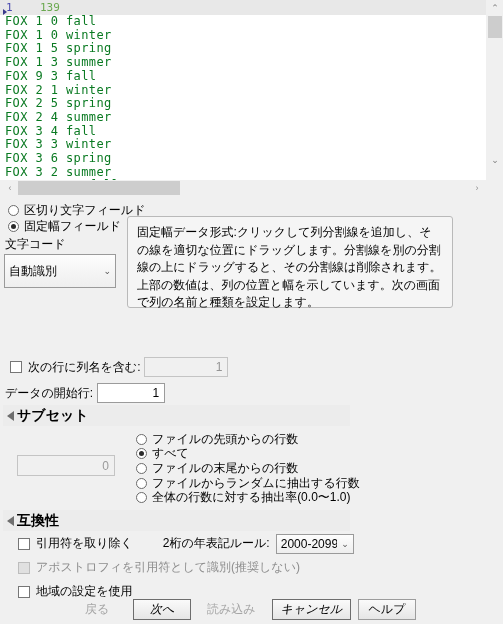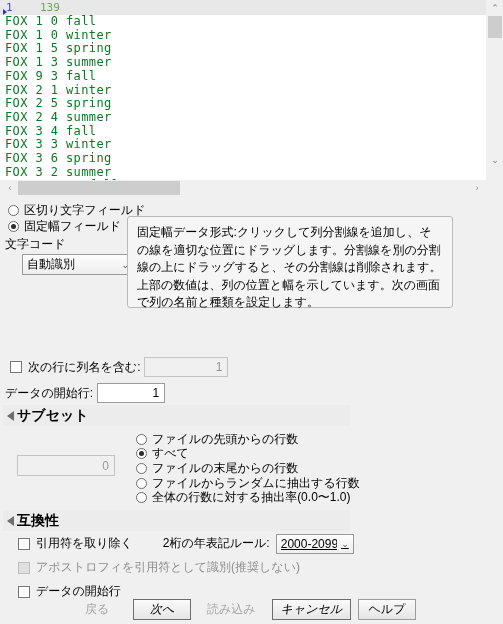--- a/index.html
+++ b/index.html
@@ -176,24 +176,24 @@
     font-size: 12px;
     display: flex;
     align-items: center;
     padding: 0 4px;
     position: relative;
   }
   .combo .cv { flex: 1; white-space: nowrap; overflow: hidden; }
   .combo .carrot { color: #555; font-size: 9px; margin-left: 4px; }
   #encoding-combo {
     position: absolute;
-    left: 22px;
+    left: 4px;
     top: 254px;
     width: 112px;
-    height: 21px;
+    height: 34px;
     justify-content: space-between;
   }
 
   
   .infobox {
     position: absolute;
     left: 127px;
     top: 216px;
     width: 326px;
     height: 92px;
@@ -305,21 +305,20 @@
     height: 19px;
     margin-bottom: 5px;
     font-size: 12px;
   }
   .cmp-row .lbl-dim { color: #8d8d8d; }
   #year-rule-label { margin-left: 30px; }
   #year-combo {
     width: 78px;
     height: 20px;
     margin-left: 6px;
-    text-decoration: underline;
   }
 
   
   .btnbar {
     position: absolute;
     left: 0;
     bottom: 4px;
     width: 424px;
     display: flex;
     justify-content: flex-end;
@@ -458,21 +457,21 @@
       <span class="cv">2000-2099</span>
       <span class="carrot">⌄</span>
     </span>
   </div>
   <div class="cmp-row">
     <span class="chk disabled"></span>
     <span class="lbl-dim">アポストロフィを引用符として識別(推奨しない)</span>
   </div>
   <div class="cmp-row">
     <span class="chk"></span>
-    <span>データの開始行</span>
+    <span>地域の設定を使用</span>
   </div>
 </div>
 
 <div class="btnbar" id="button-bar">
     <div class="btn disabled">戻る</div>
     <div class="btn default">次へ</div>
     <div class="btn disabled">読み込み</div>
     <div class="btn default">キャンセル</div>
     <div class="btn">ヘルプ</div>
   </div>

